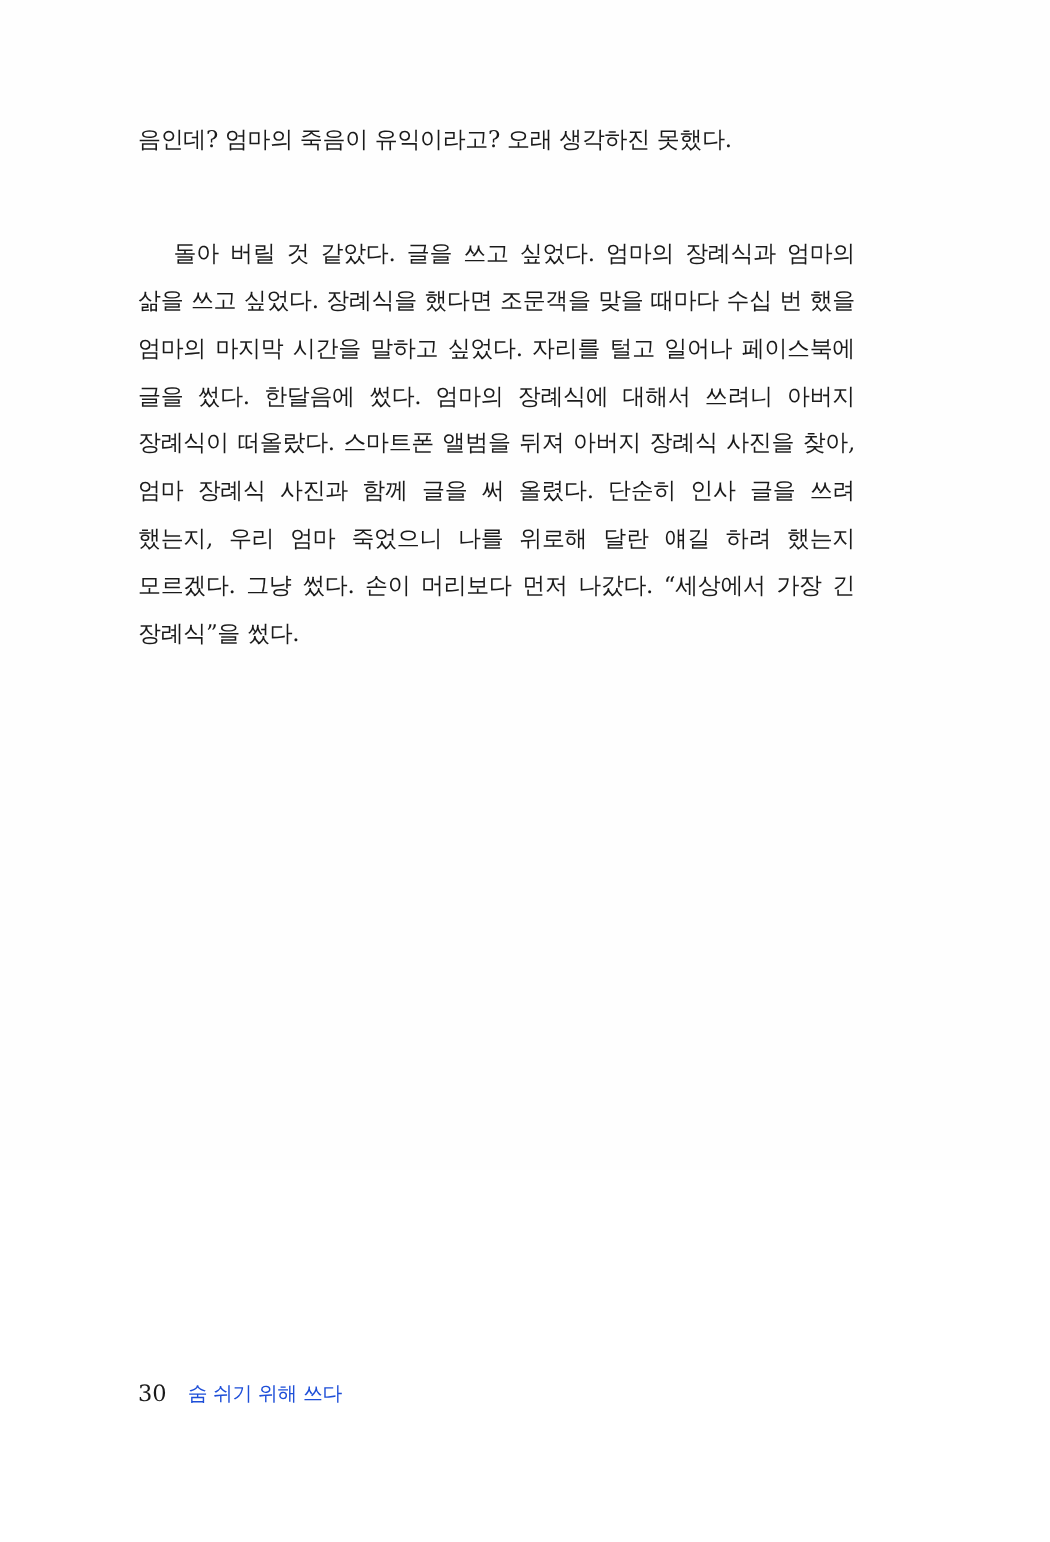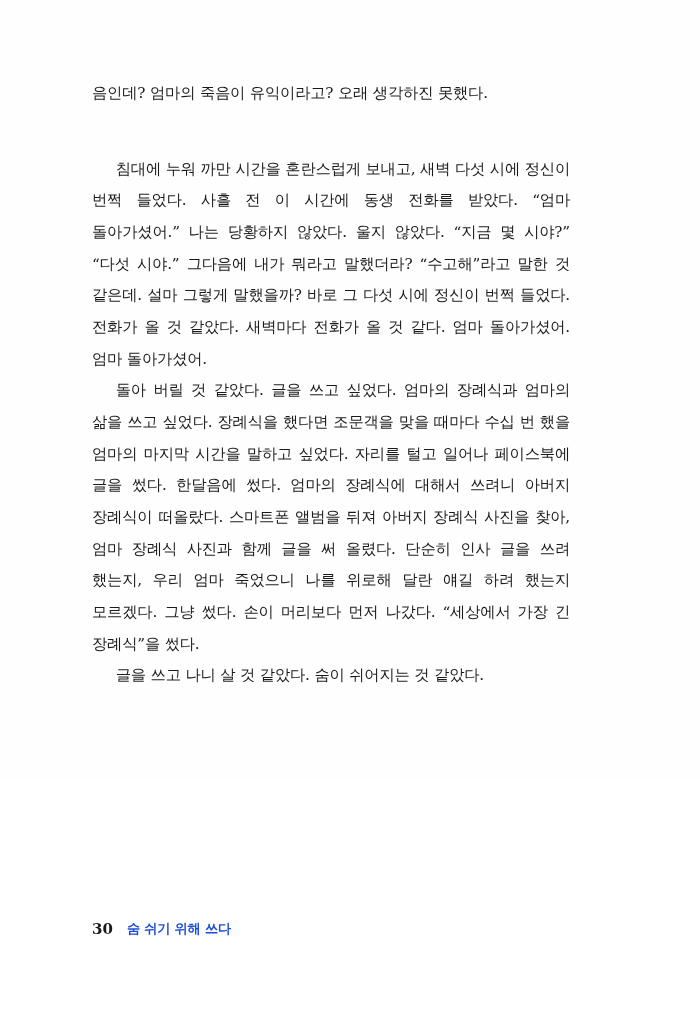--- a/index.html
+++ b/index.html
@@ -46,21 +46,20 @@
     height: 44px;
   }
   .footer {
     position: absolute;
     left: 92px;
     top: 920px;
     width: 478px;
     display: flex;
     align-items: flex-start;
     gap: 14px;
-    font-weight: bold;
   }
   .folio {
     font-size: 15px;
     color: #1a1a1a;
     font-family: "DejaVu Serif", "Liberation Serif", serif;
   }
   .running-title {
     font-size: 13.2px;
     color: #1d4ed8;
     letter-spacing: -0.2px;
@@ -68,23 +67,21 @@
   }
 </style>
 </head>
 <body>
 
 <div class="page">
 
   <div class="text-column">
     <p class="para">음인데? 엄마의 죽음이 유익이라고? 오래 생각하진 못했다.</p>
     <div class="gap-lg"></div>
-    <p class="para indent">침대에 누워 까만 시간을 혼란스럽게 보내고, 새벽 다섯 시에 정신이 번쩍 들었다. 사흘 전 이 시간에 동생 전화를 받았다. “엄마 돌아가셨어.” 나는 당황하지 않았다. 울지 않았다. “지금 몇 시야?” “다섯 시야.” 그다음에 내가 뭐라고 말했더라? “수고해”라고 말한 것 같은데. 설마 그렇게 말했을까? 바로 그 다섯 시에 정신이 번쩍 들었다. 전화가 올 것 같았다. 새벽마다 전화가 올 것 같다. 엄마 돌아가셨어. 엄마 돌아가셨어.</p>
     <p class="para indent">돌아 버릴 것 같았다. 글을 쓰고 싶었다. 엄마의 장례식과 엄마의 삶을 쓰고 싶었다. 장례식을 했다면 조문객을 맞을 때마다 수십 번 했을 엄마의 마지막 시간을 말하고 싶었다. 자리를 털고 일어나 페이스북에 글을 썼다. 한달음에 썼다. 엄마의 장례식에 대해서 쓰려니 아버지 장례식이 떠올랐다. 스마트폰 앨범을 뒤져 아버지 장례식 사진을 찾아, 엄마 장례식 사진과 함께 글을 써 올렸다. 단순히 인사 글을 쓰려 했는지, 우리 엄마 죽었으니 나를 위로해 달란 얘길 하려 했는지 모르겠다. 그냥 썼다. 손이 머리보다 먼저 나갔다. “세상에서 가장 긴 장례식”을 썼다.</p>
-    <p class="para indent">글을 쓰고 나니 살 것 같았다. 숨이 쉬어지는 것 같았다.</p>
   </div>
 
   <div class="footer">
     <span class="folio">30</span>
     <span class="running-title">숨 쉬기 위해 쓰다</span>
   </div>
 
 </div>
 
 </body></html>

